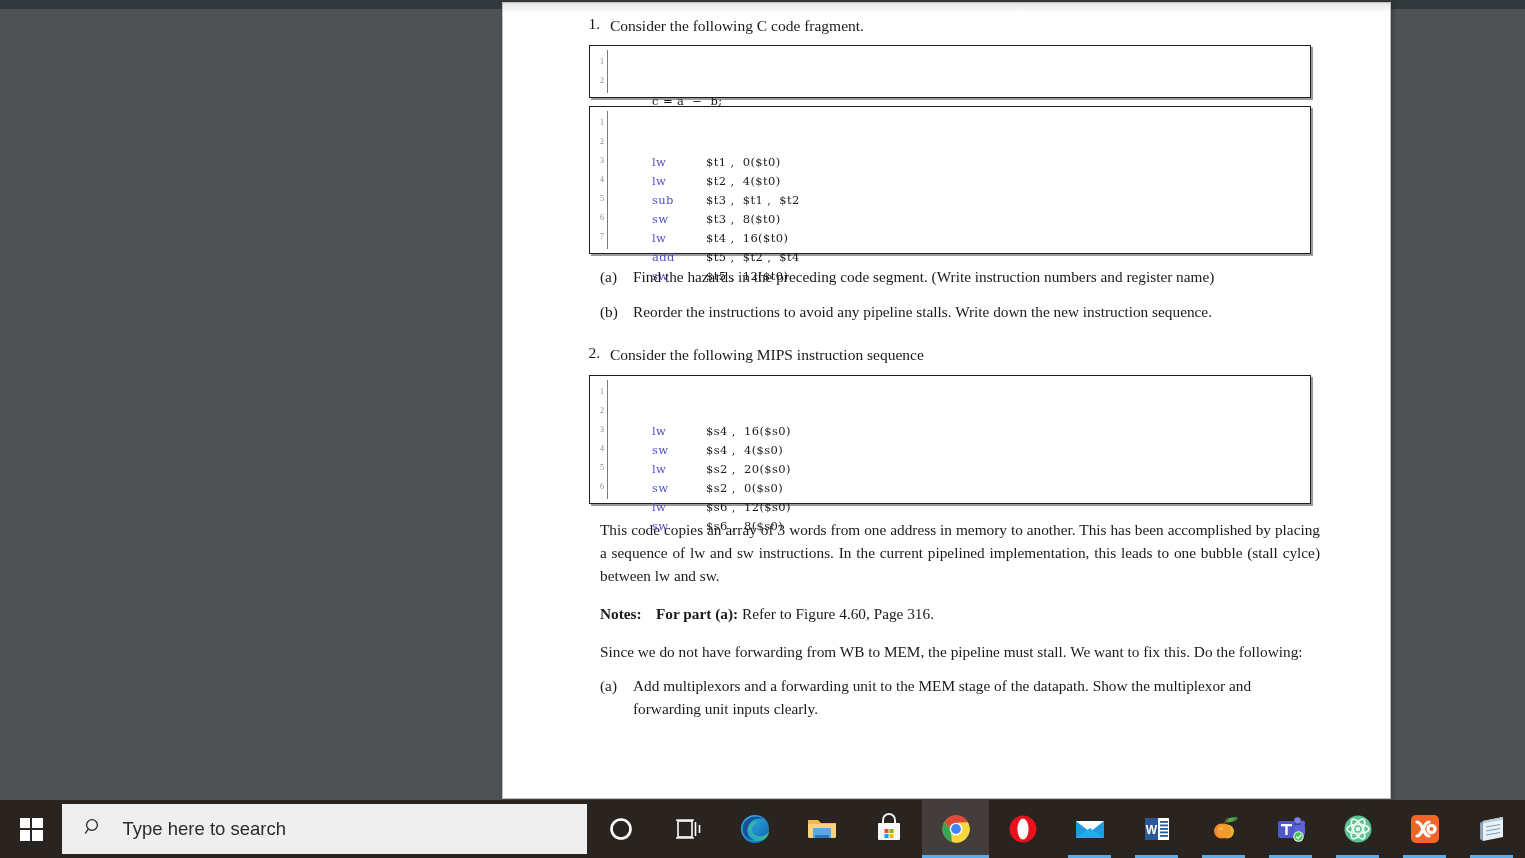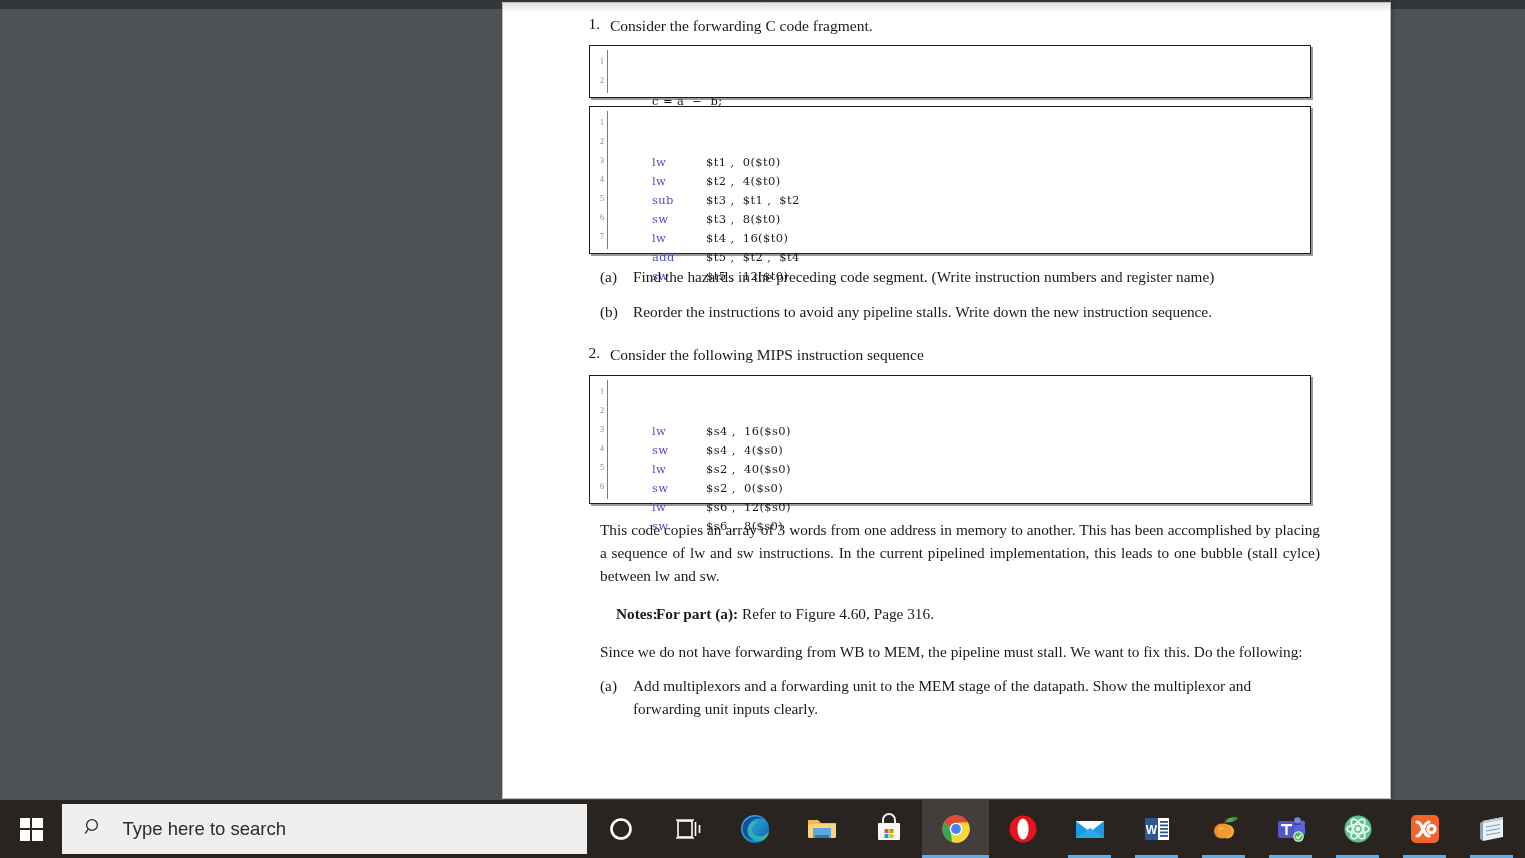--- a/index.html
+++ b/index.html
@@ -158,21 +158,21 @@
   
   .notes {
     margin: 15px 70px 0 97px;
     font-size: 15.3px;
     line-height: 1.5;
     color: #1a1a1a;
   }
   .notes-row { position: relative; padding-left: 56px; }
   .notes-key {
     position: absolute;
-    left: 16px; top: 0;
+    left: 0; top: 0;
     font-weight: bold;
   }
   .b { font-weight: bold; }
 
   
   #taskbar {
     position: absolute;
     left: 0;
     top: 800px;
     width: 1525px;
@@ -245,21 +245,21 @@
 
 <div id="viewer">
   <div id="topbar"></div>
 
   <div id="page">
     <div id="page-fade"></div>
     <div id="page-inner">
 
       <div class="qitem">
         <div class="qnum">1.</div>
-        <div class="qhead">Consider the forwarding C code fragment.</div>
+        <div class="qhead">Consider the following C code fragment.</div>
       </div>
 
       <div class="listing">
         <div class="gutter-rule"></div>
         <div class="code-row">
           <span class="lnum">1</span>
           <span class="code-txt ops">c = a  −  b;</span>
         </div>
         <div class="code-row">
           <span class="lnum">2</span>
@@ -319,21 +319,21 @@
         <div class="code-row">
           <span class="lnum">1</span>
           <span class="code-txt"><span class="mn">lw</span><span class="ops">$s4 ,  16($s0)</span></span>
         </div>
         <div class="code-row">
           <span class="lnum">2</span>
           <span class="code-txt"><span class="mn">sw</span><span class="ops">$s4 ,  4($s0)</span></span>
         </div>
         <div class="code-row">
           <span class="lnum">3</span>
-          <span class="code-txt"><span class="mn">lw</span><span class="ops">$s2 ,  40($s0)</span></span>
+          <span class="code-txt"><span class="mn">lw</span><span class="ops">$s2 ,  20($s0)</span></span>
         </div>
         <div class="code-row">
           <span class="lnum">4</span>
           <span class="code-txt"><span class="mn">sw</span><span class="ops">$s2 ,  0($s0)</span></span>
         </div>
         <div class="code-row">
           <span class="lnum">5</span>
           <span class="code-txt"><span class="mn">lw</span><span class="ops">$s6 ,  12($s0)</span></span>
         </div>
         <div class="code-row">

